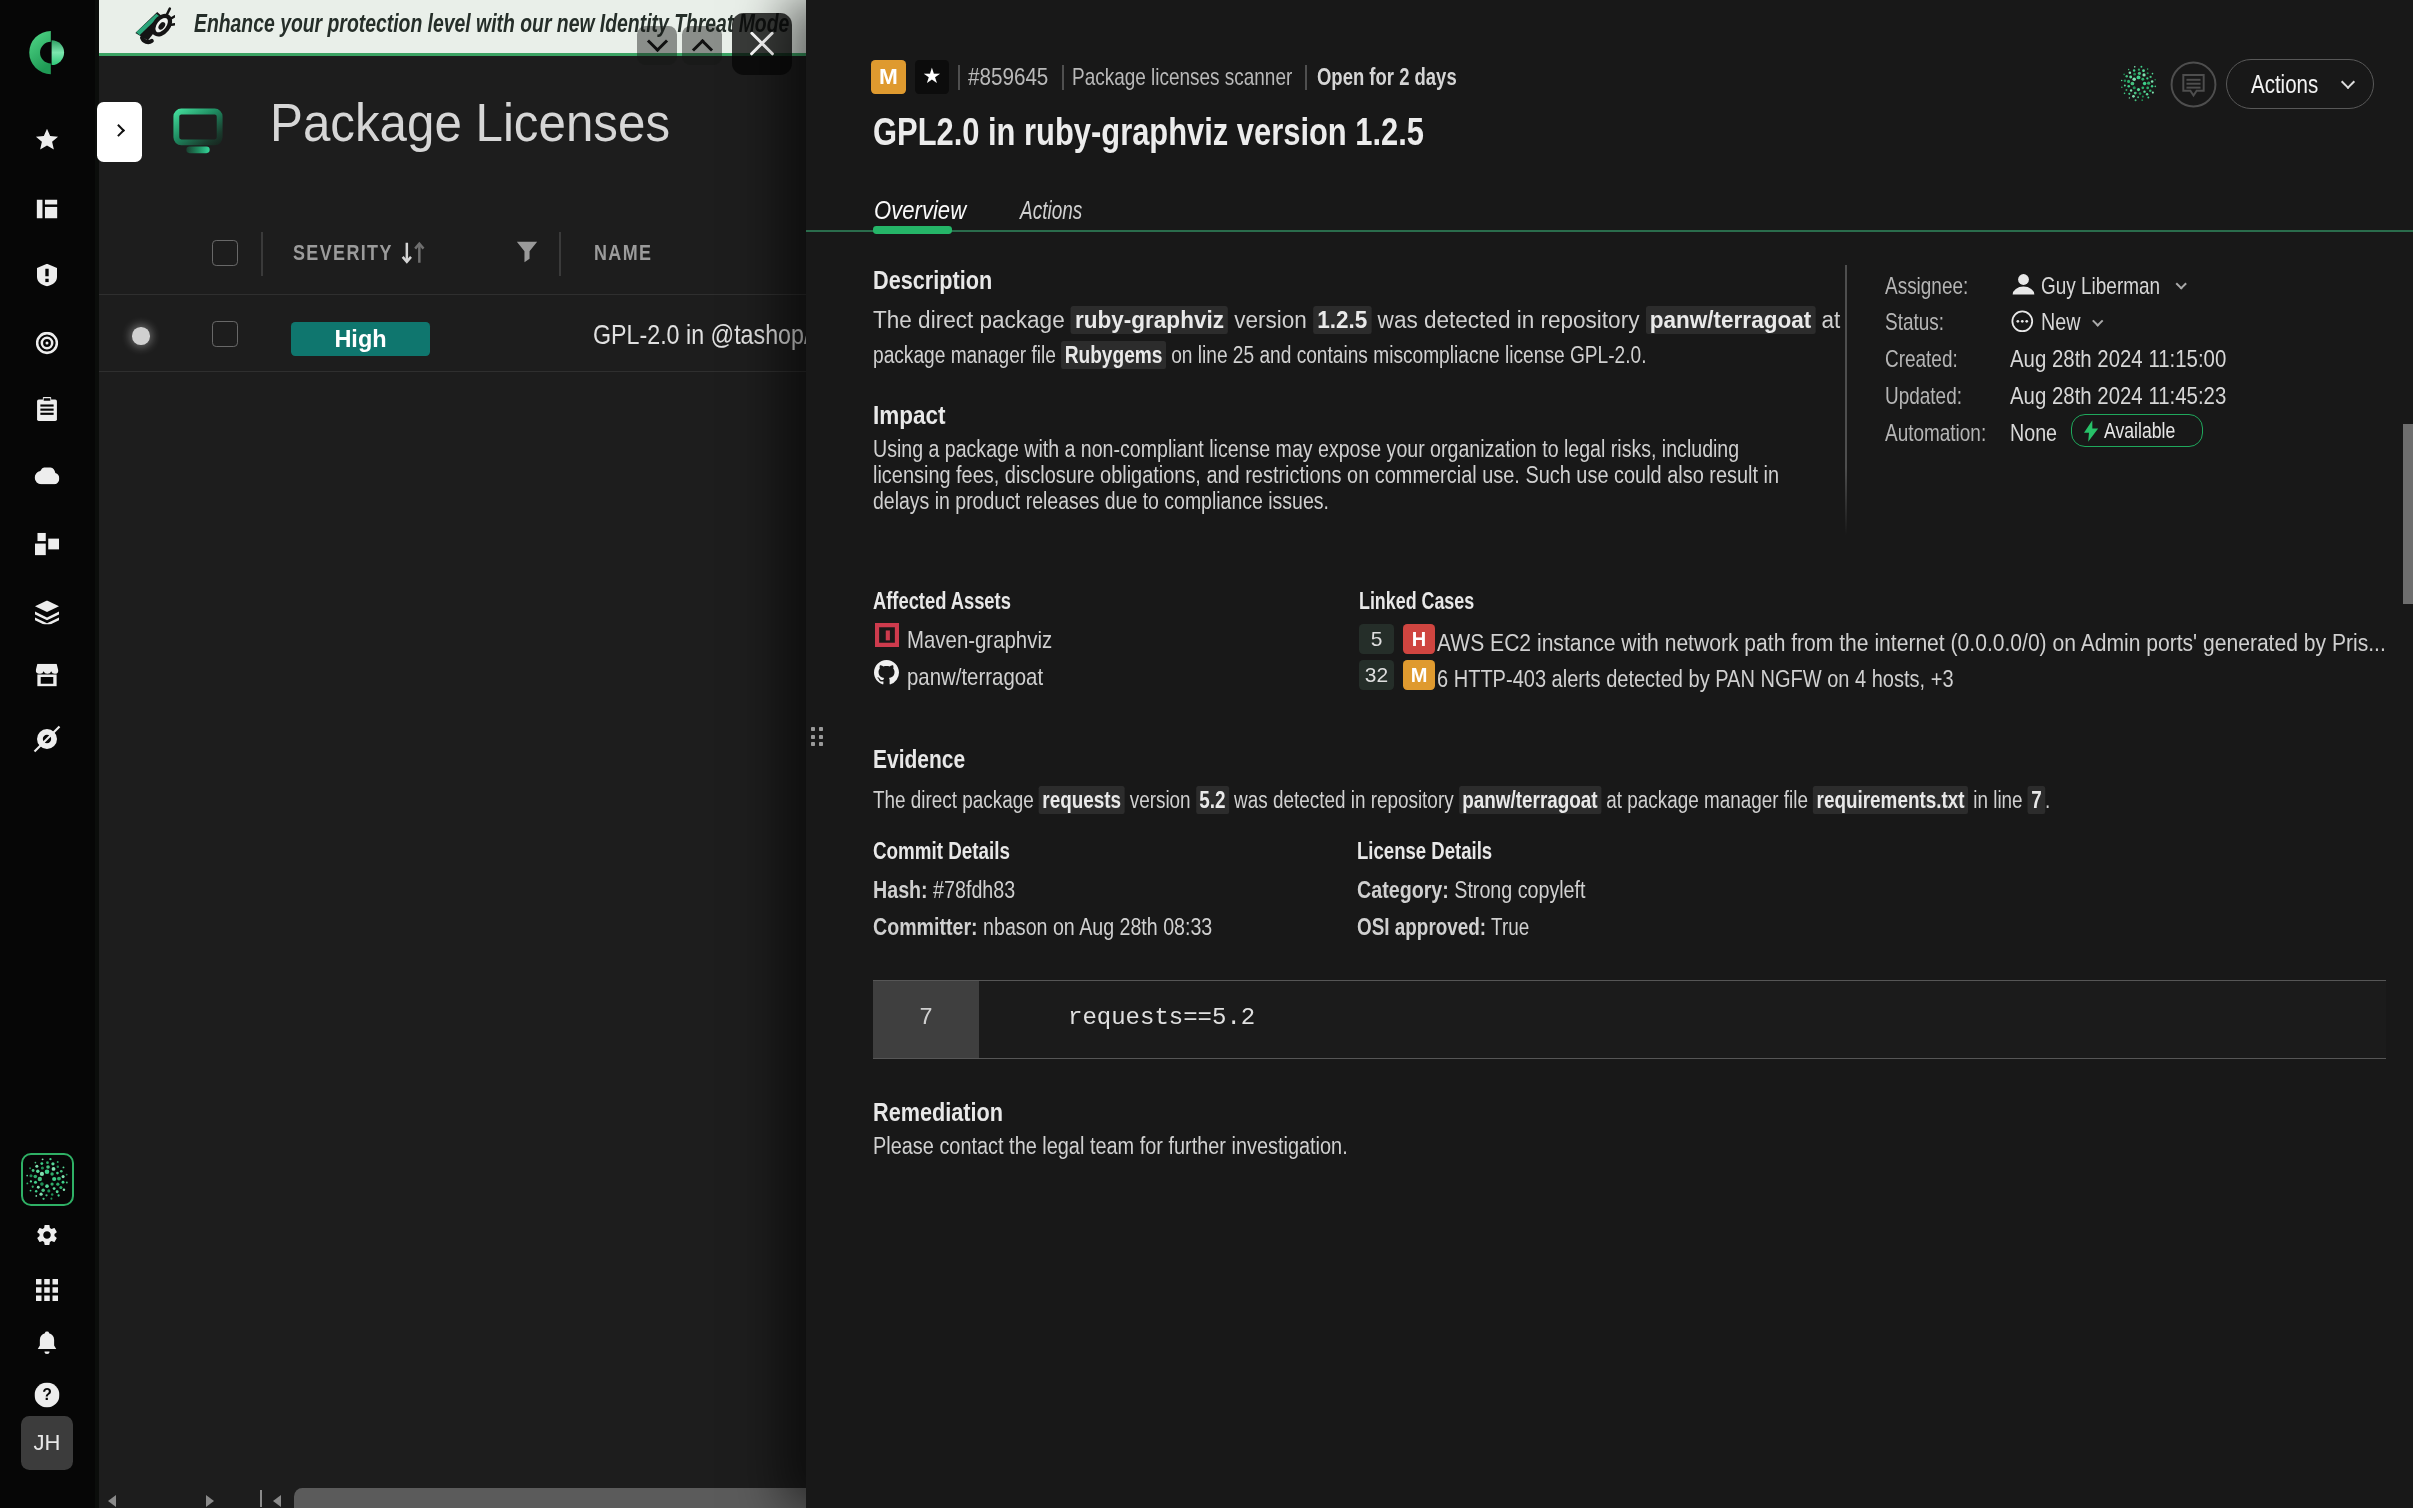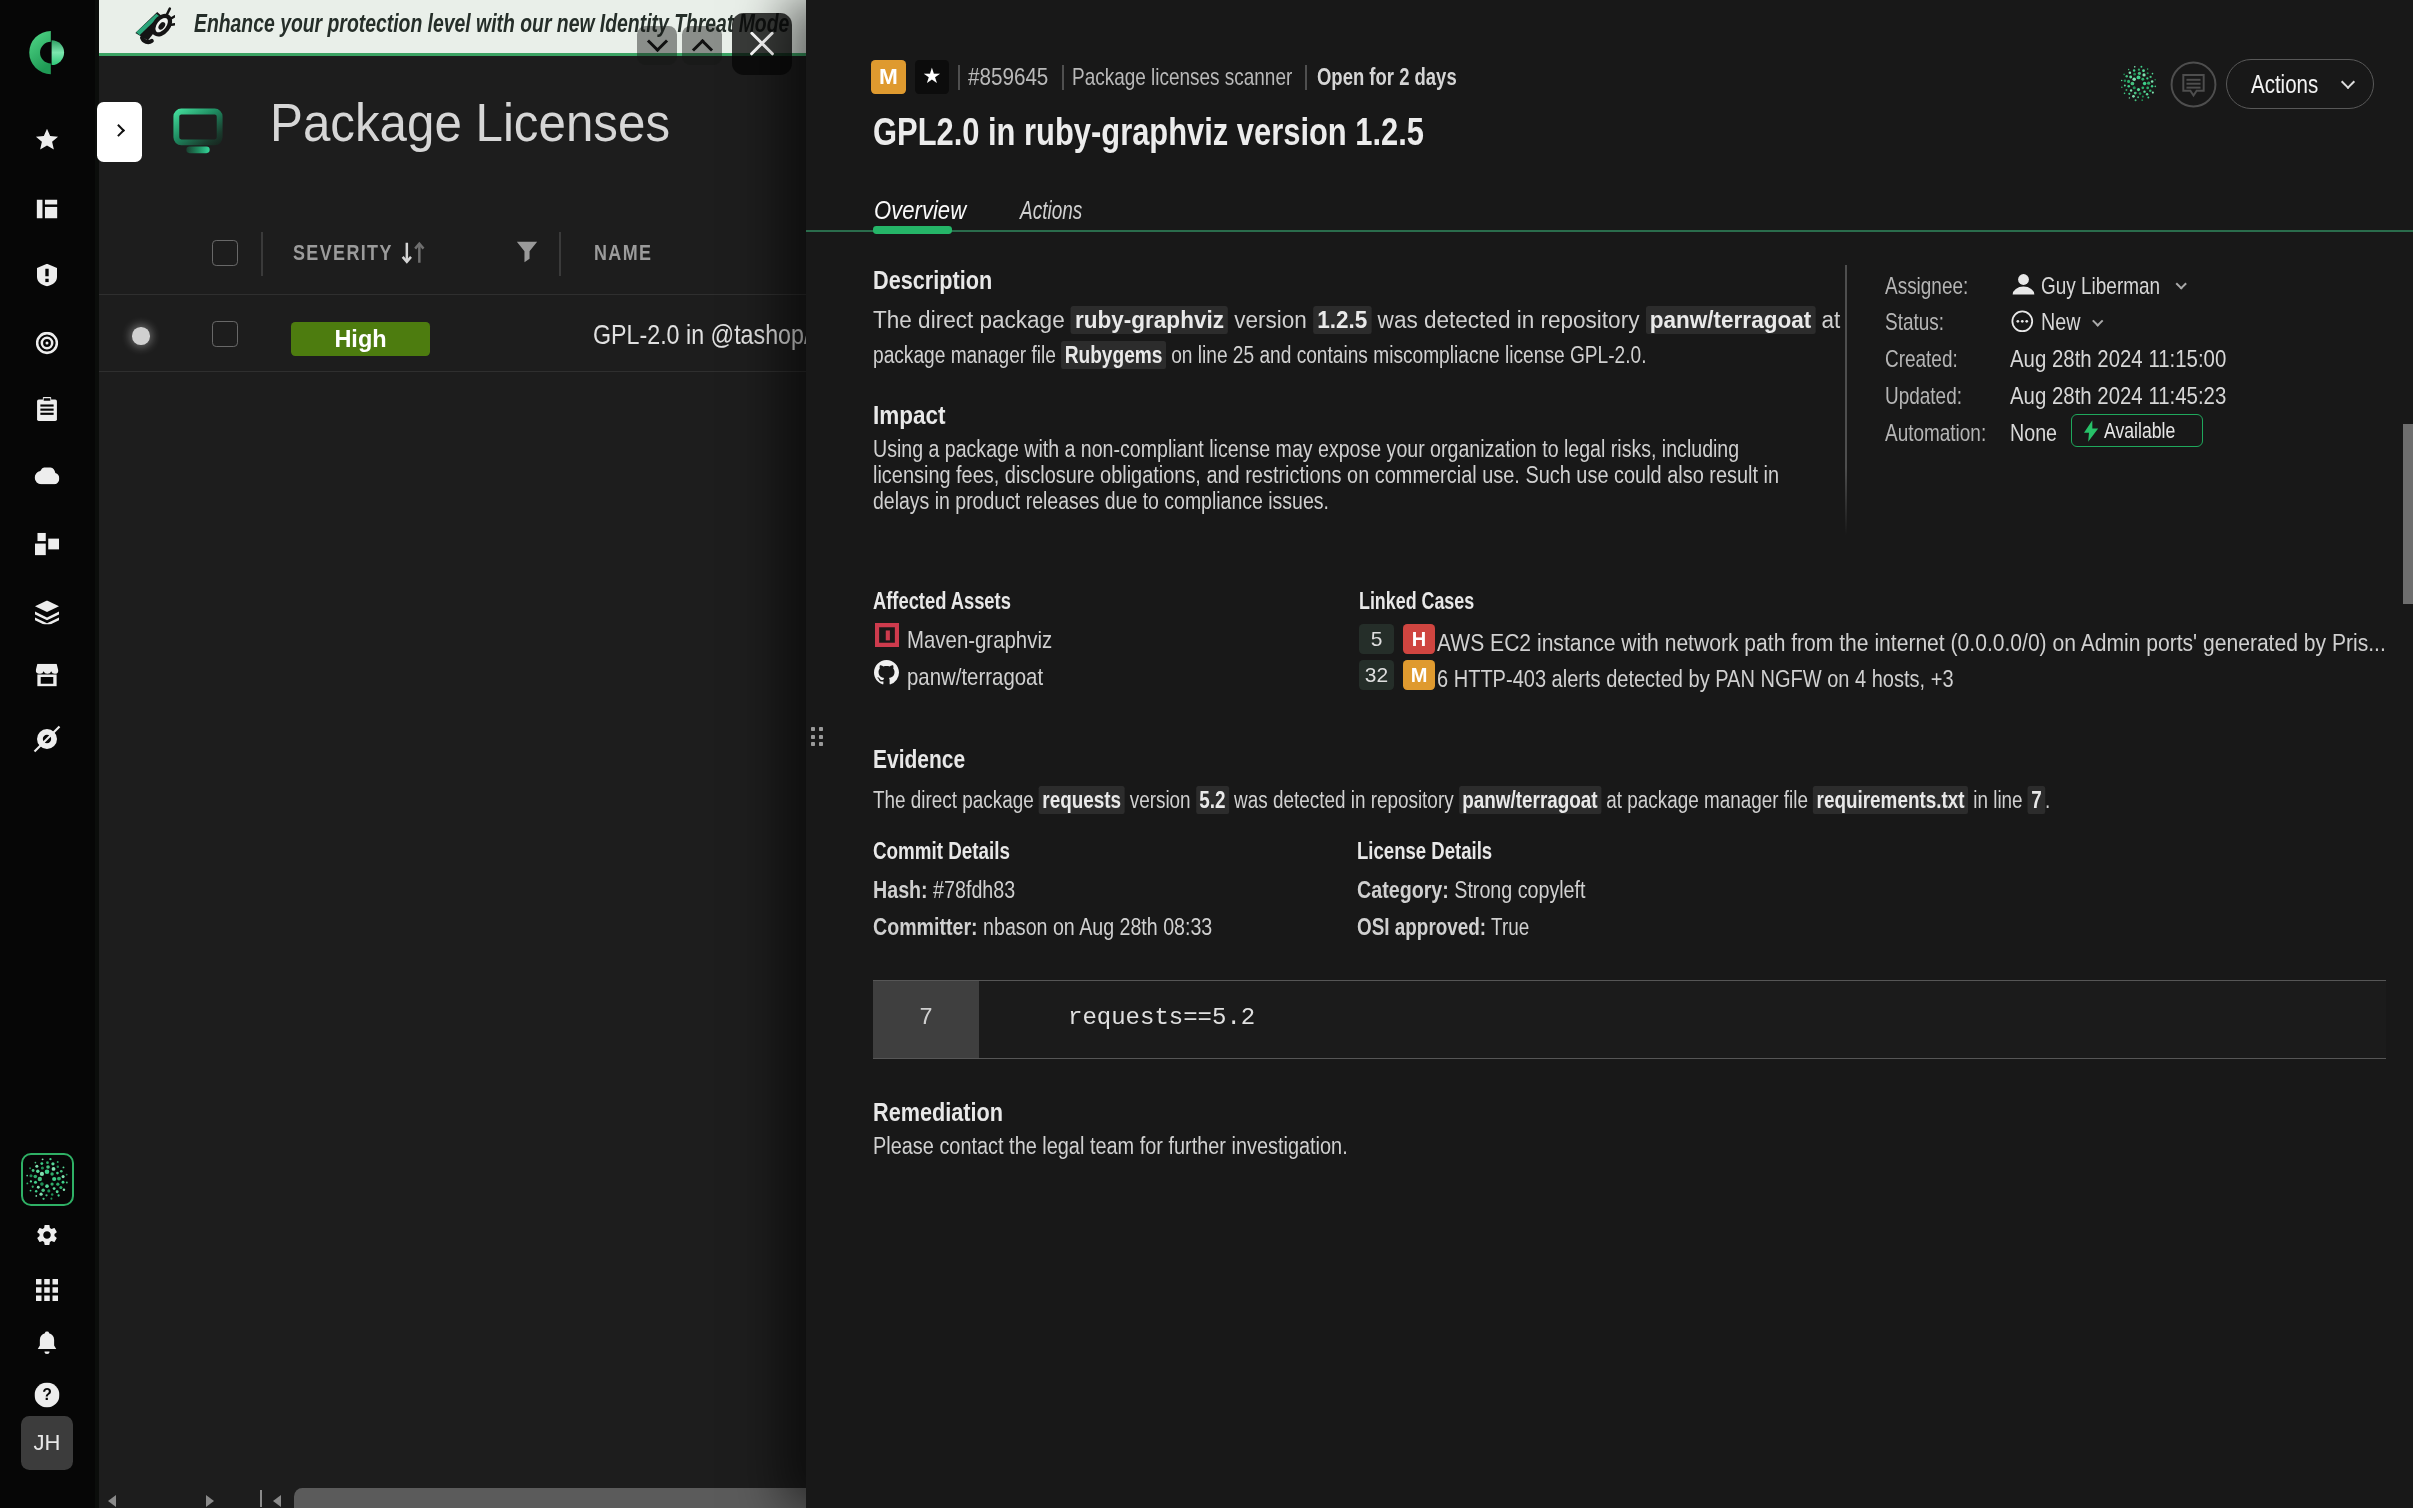--- a/index.html
+++ b/index.html
@@ -37,21 +37,21 @@
 #expandbtn { left:1.7px; top:46px; width:45px; height:60px; background:#fff; border-radius:6.7px; z-index:12; }
 #expandbtn .chev2 { position:absolute; left:17px; top:24px; width:9.2px; height:9.2px;
   border:solid #111; border-width:2.5px 2.5px 0 0; transform:rotate(45deg); }
 #pagetitle { left:175px; top:36px; font-size:53px; color:#d6d6d6; transform:scaleX(0.93); }
 .hdrline { background:#2f2f2f; height:0.8px; left:0; width:711px; }
 .vsep { background:#3a3a3a; width:1.7px; }
 .colhdr { font-size:22px; font-weight:bold; letter-spacing:1.7px; color:#9b9b9b; transform:scaleX(0.815);}
 .cb { width:26px; height:26px; border:1.7px solid #686868; border-radius:4.2px; }
 #rowdot { left:37px; top:271px; width:17.6px; height:17.6px; border-radius:50%; background:#d0d0d0;
   box-shadow:0 0 8.4px 2.5px rgba(255,255,255,0.32); }
-#sevbadge { left:196px; top:266px; width:139px; height:34px; background:#4d7c0f; border-radius:4.2px;
+#sevbadge { left:196px; top:266px; width:139px; height:34px; background:#0f766e; border-radius:4.2px;
   color:#fff; font-size:23.5px; font-weight:bold; text-align:center; line-height:34px; }
 #rowname { left:498px; top:263px; font-size:28px; color:#e0e0e0; transform:scaleX(0.83); }
 #hthumb { left:199px; top:1432px; width:512px; height:20px; background:#5b5b5b; border-top-left-radius:8.4px;}
 .harrow { width:0; height:0; border-style:solid; }
 
 
 #panel { left:806px; top:0; width:1607px; height:1508px; background:#181818;
   box-shadow:-23.5px 0 46px rgba(0,0,0,0.55); z-index:10; }
 .pbadge { top:60px; height:34px; border-radius:4.2px; text-align:center; }
 #mbadge { left:65px; width:35px; background:#df9a2f; color:#fff; font-size:22.6px; font-weight:bold; line-height:34px;}
@@ -362,21 +362,21 @@
       <circle cx="10" cy="16.5" r="2" fill="#e8e8e8"></circle>
         <circle cx="16.5" cy="16.5" r="2" fill="#e8e8e8"></circle>
         <circle cx="23" cy="16.5" r="2" fill="#e8e8e8"></circle>
     </svg>
     <div class="abs infoval" style="left:1235px; top:308px;">New</div>
     <div class="abs" style="left:1288px; top:317px; width:7.5px; height:7.5px; border:solid #aaa; border-width:0 2.1px 2.1px 0; transform:rotate(45deg);"></div>
     <div class="abs infoval" style="left:1204px; top:345px; transform:scaleX(0.85);">Aug 28th 2024 11:15:00</div>
     <div class="abs infoval" style="left:1204px; top:382px; transform:scaleX(0.85);">Aug 28th 2024 11:45:23</div>
     <div class="abs infoval" style="left:1204px; top:419px;">None</div>
     <div class="abs" id="availbadge" style="left:1265px; top:414px; width:132px; height:33px;
-      border:1.7px solid #1fa85c; border-radius:6px;">
+      border:1.7px solid #1fa85c; border-radius:14px;">
       <svg class="availbolt" width="15" height="22" viewBox="0 0 18 26">
         <path d="M10 0 L0 15 h6 L5 26 L17 10 h-7 z" fill="#27c168"></path>
       </svg>
       <span style="position:absolute; left:32px; top:2.5px; color:#e6e6e6; font-size:22.6px; transform-origin:0 0; transform:scaleX(0.78); white-space:nowrap;">Available</span>
     </div>
 
     <div class="abs h2" style="left:67px; top:588px; font-size:23.5px; transform:scaleX(0.78);">Affected Assets</div>
     <svg class="abs" style="left:69px; top:623px;" width="24" height="24" viewBox="0 0 29 29">
       <path d="M0 0 h29 v29 h-29 z M5 5 v19 h19 v-19 z" fill="#cd3b4d" fill-rule="evenodd"></path>
       <path d="M13 9 h5 v12 h-5 z" fill="#cd3b4d"></path>

